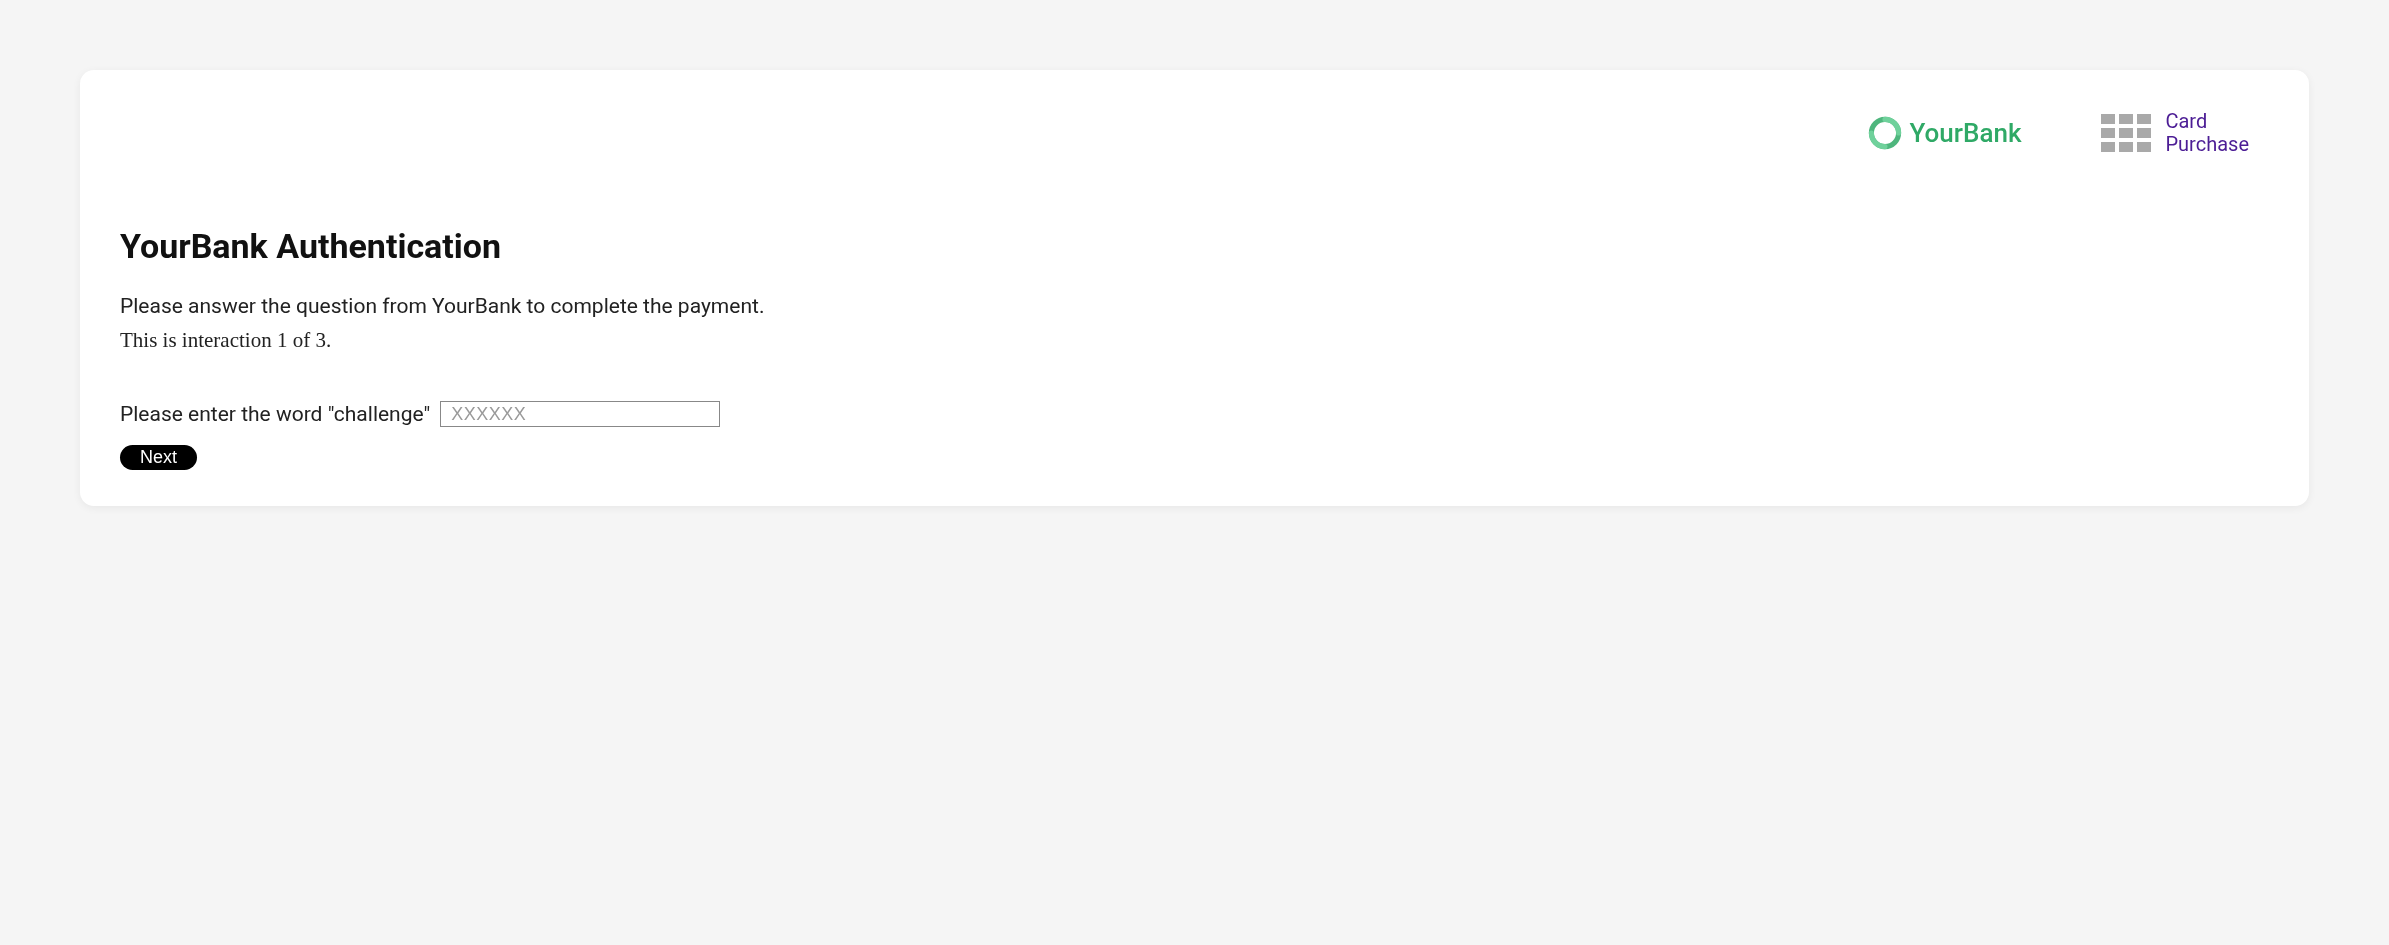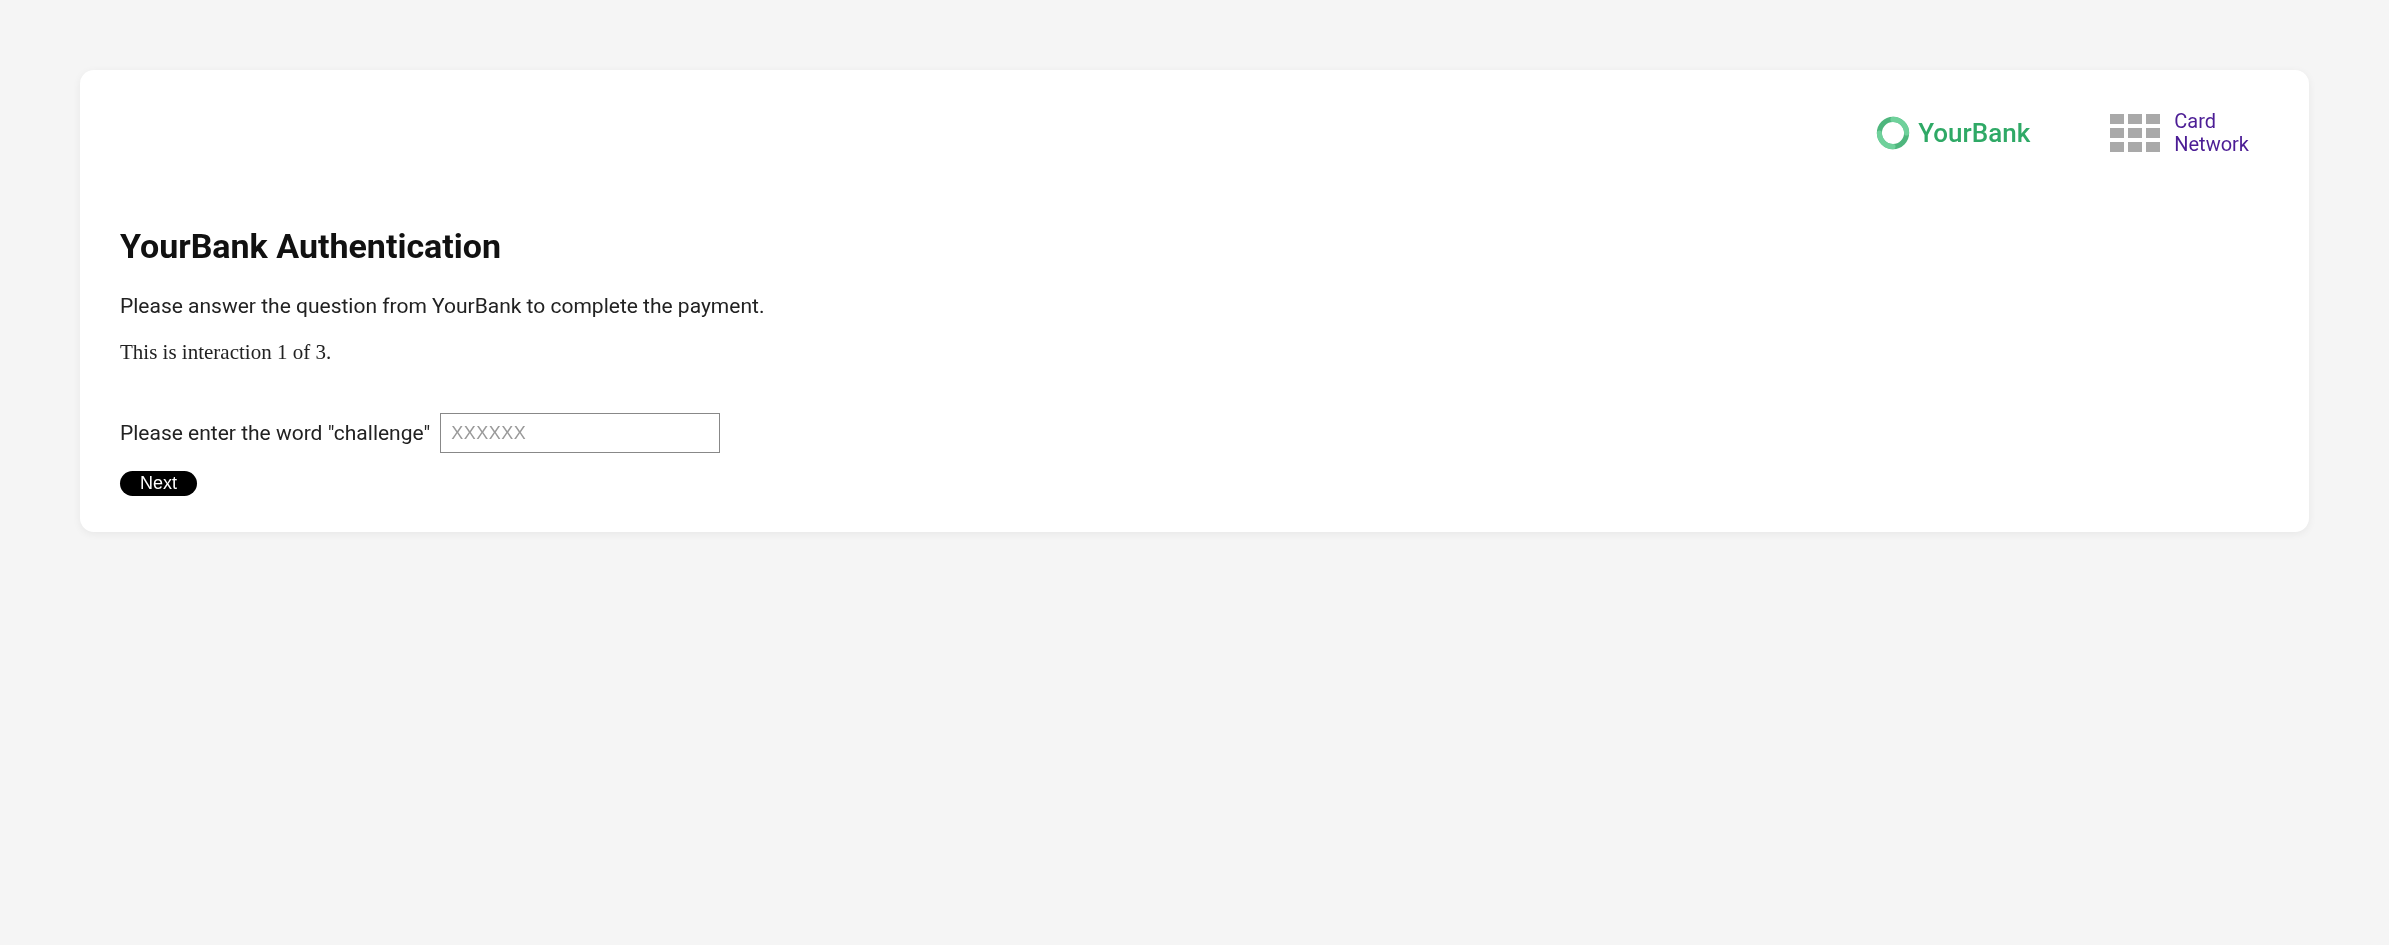--- a/index.html
+++ b/index.html
@@ -67,21 +67,21 @@
     }
     .heading {
       font-size: 34px;
       font-weight: 700;
       margin-bottom: 28px;
       color: #111;
     }
     .instruction {
       font-size: 21px;
       color: #222;
-      margin-bottom: 22px;
+      margin-bottom: 10px;
     }
     .step-indicator {
       font-size: 21px;
       color: #222;
       margin-bottom: 48px;
       font-family: Liberation Serif, serif;
     }
     .input-row {
       display: flex;
       align-items: center;
@@ -90,21 +90,21 @@
     }
     .input-label {
       font-size: 21px;
       color: #222;
     }
     .challenge-input {
       border: 1px solid #888;
       padding: 7px 10px;
       font-size: 18px;
       width: 280px;
-      height: 40px;
+      height: 26px;
       outline: none;
     }
     .challenge-input::placeholder {
       color: #9a9a9a;
       letter-spacing: 0.5px;
     }
     .next-btn {
       background: #000000;
       color: #ffffff;
       border: none;
@@ -136,21 +136,21 @@
           <span></span>
         <span></span>
           <span></span>
           <span></span>
         <span></span>
           <span></span>
           <span></span>
       </div>
       <div class="network-logo-text">
         <div>Card</div>
-        <div>Network</div>
+        <div>Purchase</div>
       </div>
     </div>
   </div>
 
   <h1 class="heading">YourBank Authentication</h1>
 
   <p class="instruction">Please answer the question from YourBank to complete the payment.</p>
 
   <p class="step-indicator">This is interaction 1 of 3.</p>
 

